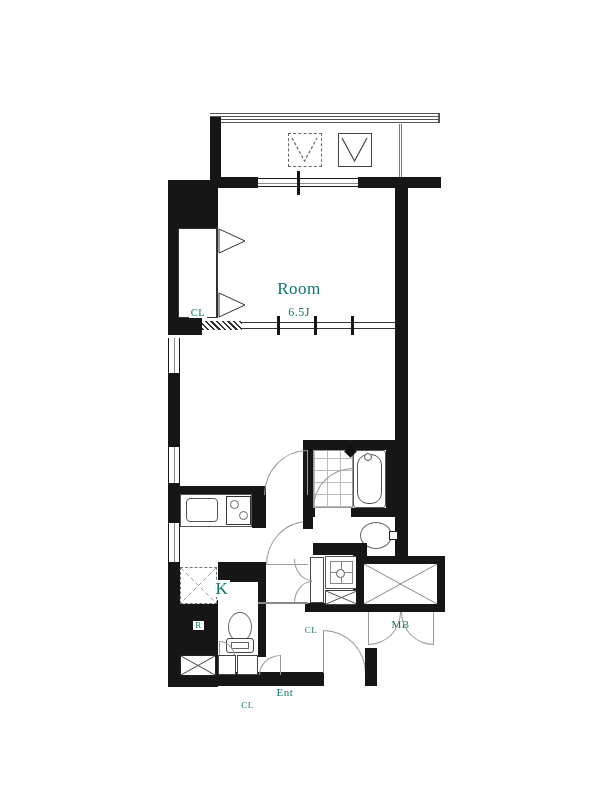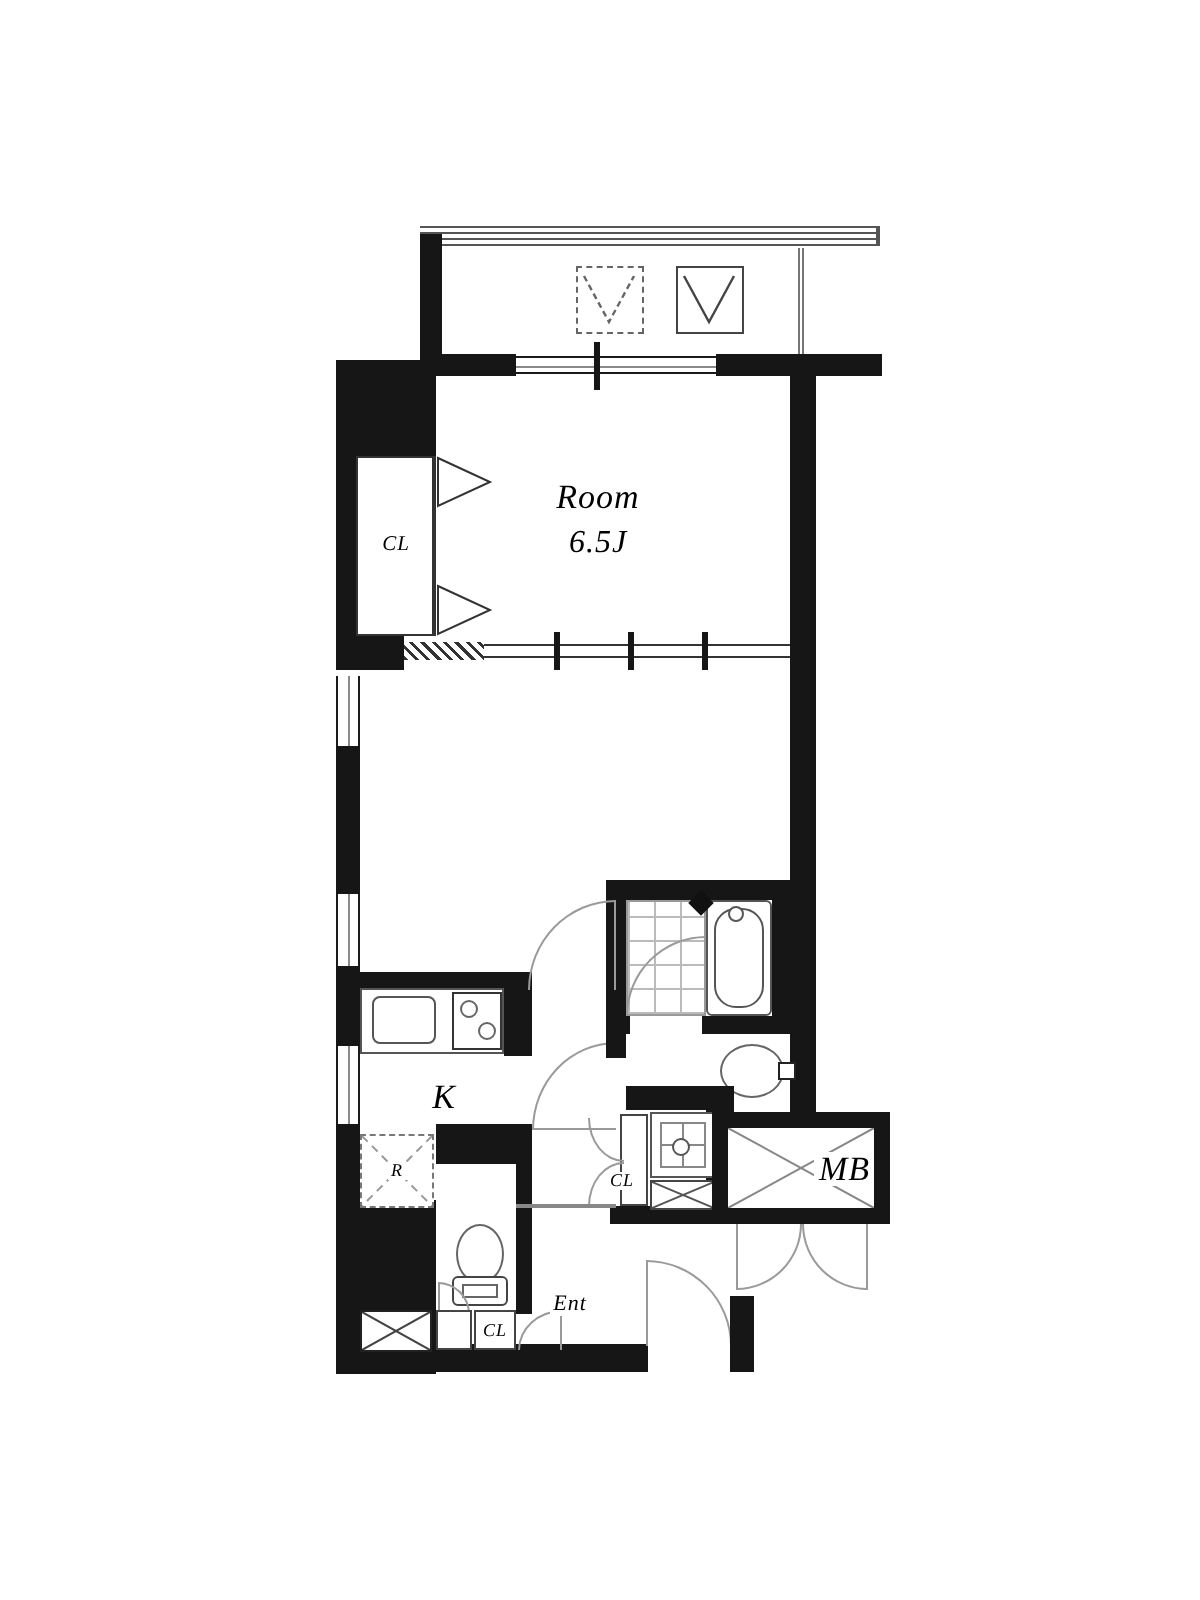--- a/index.html
+++ b/index.html
@@ -1,21 +1,21 @@
 <!DOCTYPE html>
 <html><head>
 <meta charset="utf-8">
 <style>
   html,body{margin:0;padding:0;background:#fff;}
   .canvas{position:relative;width:600px;height:800px;background:#fff;overflow:hidden;
           font-family:"Liberation Serif",serif;color:#1c1c1c;}
   .abs{position:absolute;box-sizing:border-box;}
   .w{position:absolute;background:#161616;box-sizing:border-box;}
   .lbl{position:absolute;display:flex;align-items:center;justify-content:center;
-       font-style:italic;color:#000000;letter-spacing:.5px;box-sizing:border-box;}
+       color:#0f766e;letter-spacing:.5px;box-sizing:border-box;margin-top:40px;}
   .lbl span{background:#fff;padding:0 2px;line-height:1;}
   .winV{position:absolute;background:#fff;border-left:1.5px solid #1a1a1a;border-right:1.5px solid #1a1a1a;box-sizing:border-box;}
   .winV i{position:absolute;left:50%;top:0;width:1px;height:100%;background:#8a8a8a;}
   .winH{position:absolute;background:#fff;border-top:1.5px solid #1a1a1a;border-bottom:1.5px solid #1a1a1a;box-sizing:border-box;}
   .winH i{position:absolute;top:50%;left:0;height:1px;width:100%;background:#8a8a8a;}
   .arc{position:absolute;box-sizing:border-box;border:0 solid #9a9a9a;}
   .fx{position:absolute;box-sizing:border-box;border:1.2px solid #666;background:#fff;}
   svg{display:block;}
 </style>
 </head>
@@ -171,30 +171,30 @@
   <div class="arc" style="left:323px;top:630px;width:43px;height:43px;border-top-right-radius:100%;border-top-width:1.2px;border-right-width:1.2px;border-left-width:1.2px;"></div>
   <div class="w" style="left:365px;top:648px;width:12px;height:38px;"></div>
 
   <div class="w" style="left:356px;top:556px;width:89px;height:56px;"></div>
   <div class="abs" style="left:364px;top:564px;width:73px;height:40px;background:#fff;">
     <svg width="100%" height="100%" viewBox="0 0 100 100" preserveAspectRatio="none">
         <line x1="0" y1="0" x2="100" y2="100" stroke="#888" stroke-width="1" vector-effect="non-scaling-stroke"></line>
         <line x1="100" y1="0" x2="0" y2="100" stroke="#888" stroke-width="1" vector-effect="non-scaling-stroke"></line>
       </svg>
   </div>
-  <div class="lbl" style="left:364px;top:564px;width:73px;height:40px;font-size:17px;justify-content:flex-end;">
+  <div class="lbl" style="left:364px;top:564px;width:73px;height:40px;font-size:11px;">
     <span>MB</span>
   </div>
   <div class="arc" style="left:368px;top:612px;width:33px;height:33px;border-bottom-right-radius:100%;border-bottom-width:1px;border-right-width:1px;border-left-width:1px;"></div>
   <div class="arc" style="left:401px;top:612px;width:33px;height:33px;border-bottom-left-radius:100%;border-bottom-width:1px;border-left-width:1px;border-right-width:1px;"></div>
 
   <div class="lbl" style="left:249px;top:237px;width:100px;height:22px;font-size:17px;">
     <span>Room</span>
   </div>
-  <div class="lbl" style="left:249px;top:261px;width:100px;height:22px;font-size:16px;">
+  <div class="lbl" style="left:249px;top:261px;width:100px;height:22px;font-size:12px;">
     <span>6.5J</span>
   </div>
   <div class="lbl" style="left:206px;top:536px;width:32px;height:24px;font-size:17px;">
     <span>K</span>
   </div>
   <div class="lbl" style="left:268px;top:644px;width:34px;height:16px;font-size:11px;">
     <span>Ent</span>
   </div>
 
 </div>

